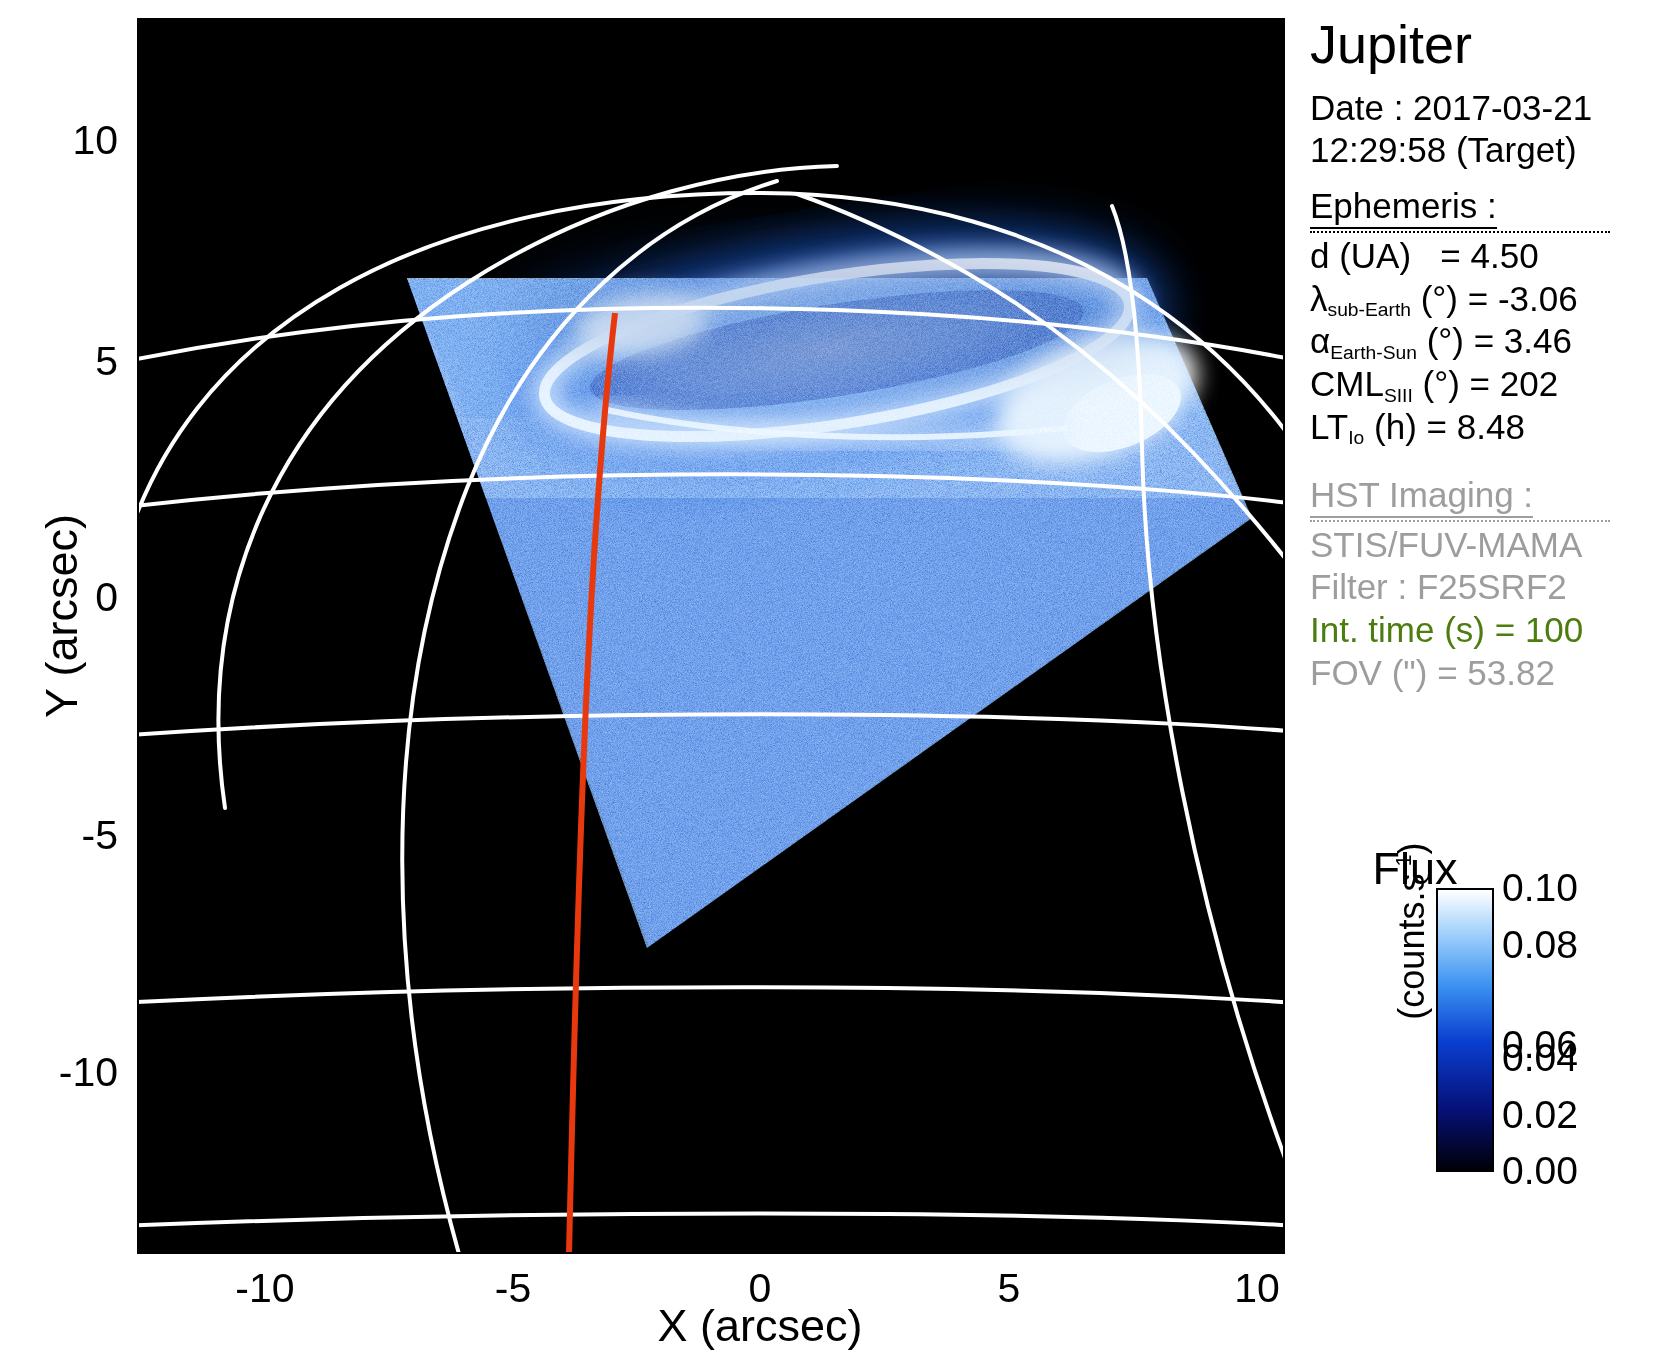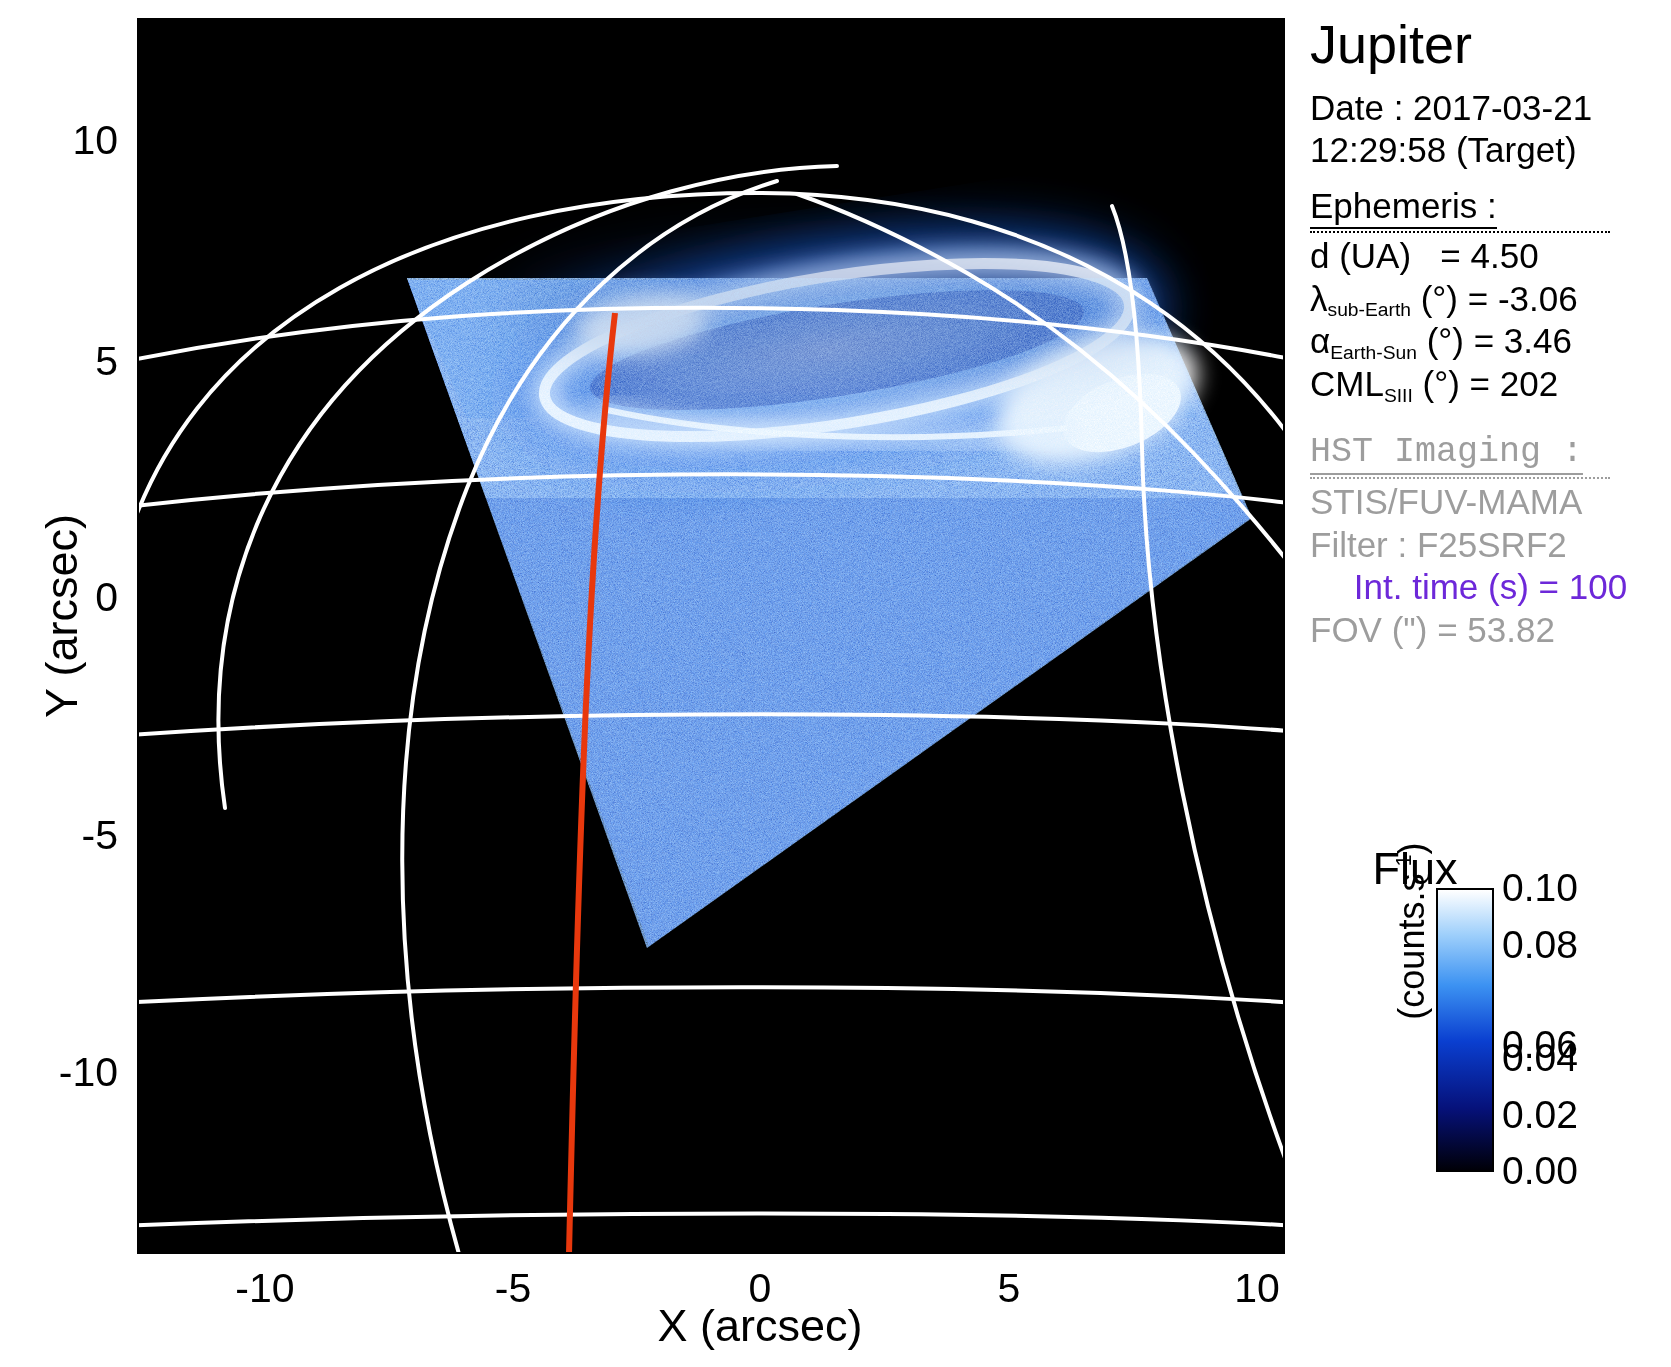--- a/index.html
+++ b/index.html
@@ -203,26 +203,31 @@
     <span>(°)</span>
     <span>= 3.46</span>
   </div>
 
   <div class="info-line">
     <span>CML</span><sub>SIII</sub>
     <span>(°)</span>
     <span>= 202</span>
   </div>
 
-
-  <div class="section-head greyed" style="margin-top: 26px; color: rgb(157, 157, 157); font-family: Liberation Mono, monospace;">HST Imaging :</div>
+  <div class="info-line">
+    <span>LT</span><sub>Io</sub>
+    <span>(h)</span>
+    <span>= 8.48</span>
+  </div>
+
+  <div class="section-head greyed" style="margin-top: 26px; color: rgb(157, 157, 157);">HST Imaging :</div>
   <div class="dashed-rule grey"></div>
   <div class="info-line greyed" style="color: rgb(157, 157, 157);">STIS/FUV-MAMA</div>
   <div class="info-line greyed" style="color: rgb(157, 157, 157);">Filter : F25SRF2</div>
-  <div class="info-line greyed" style="color: #6d28d9; text-align: center;">Int. time (s) = 100</div>
+  <div class="info-line greyed" style="color: #4d7c0f;">Int. time (s) = 100</div>
   <div class="info-line greyed" style="color: rgb(157, 157, 157);">FOV (") = 53.82</div>
 </div>
 
 <div id="flux-title">Flux</div>
 <div id="colorbar"></div>
 <div id="cb-axis-title">
   <span>(counts.s</span><sup>-1</sup><span>)</span>
 </div>
 <div>
   <div class="cb-tick-lbl" style="top:868px">0.10</div>

